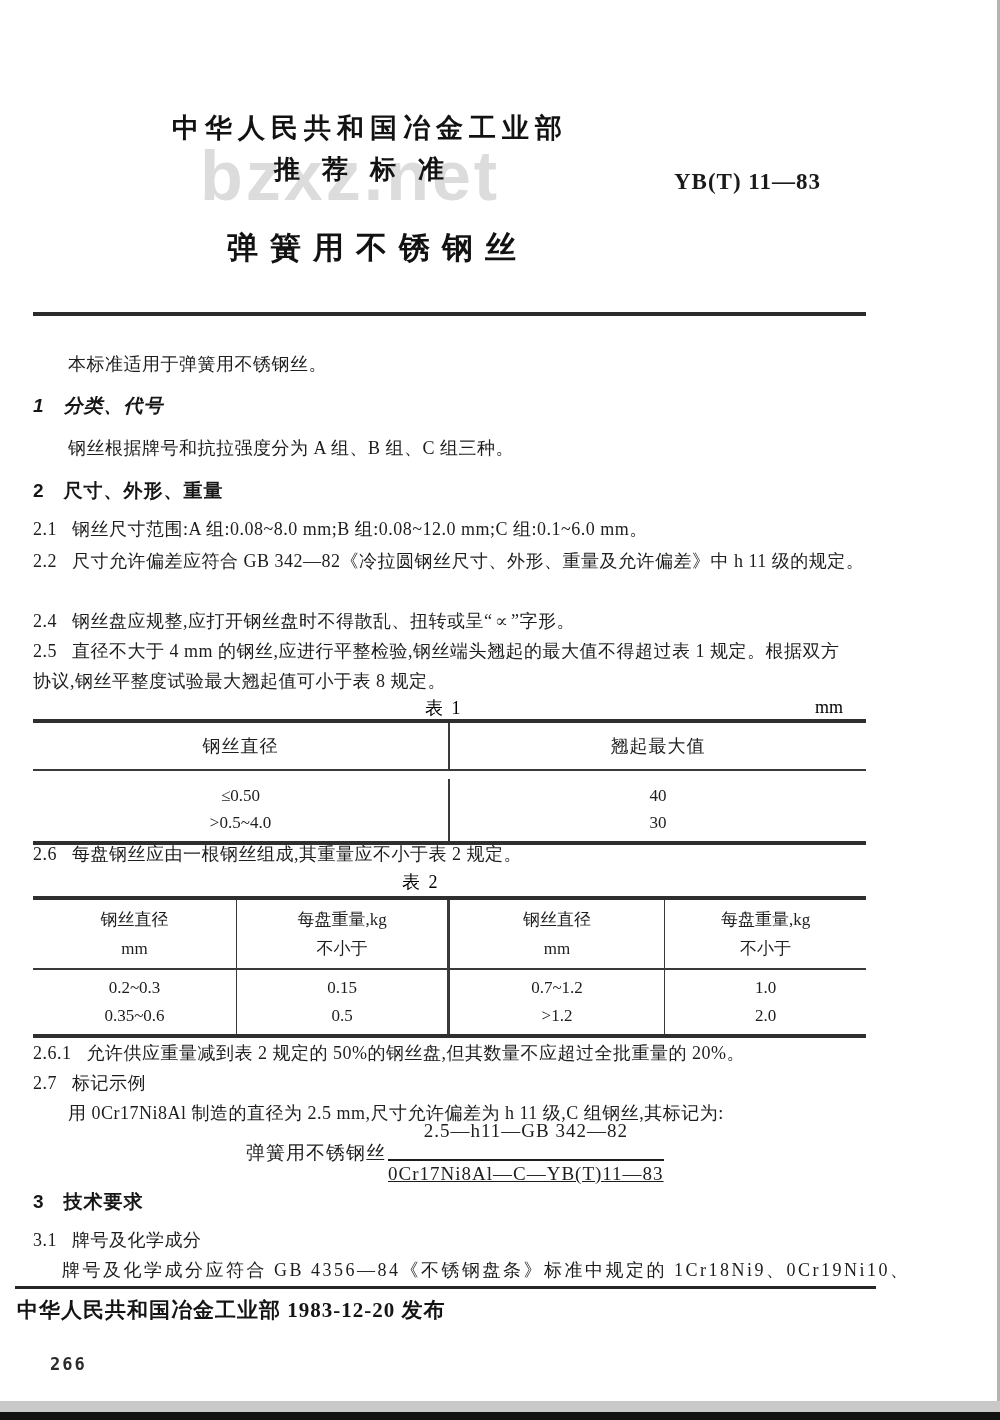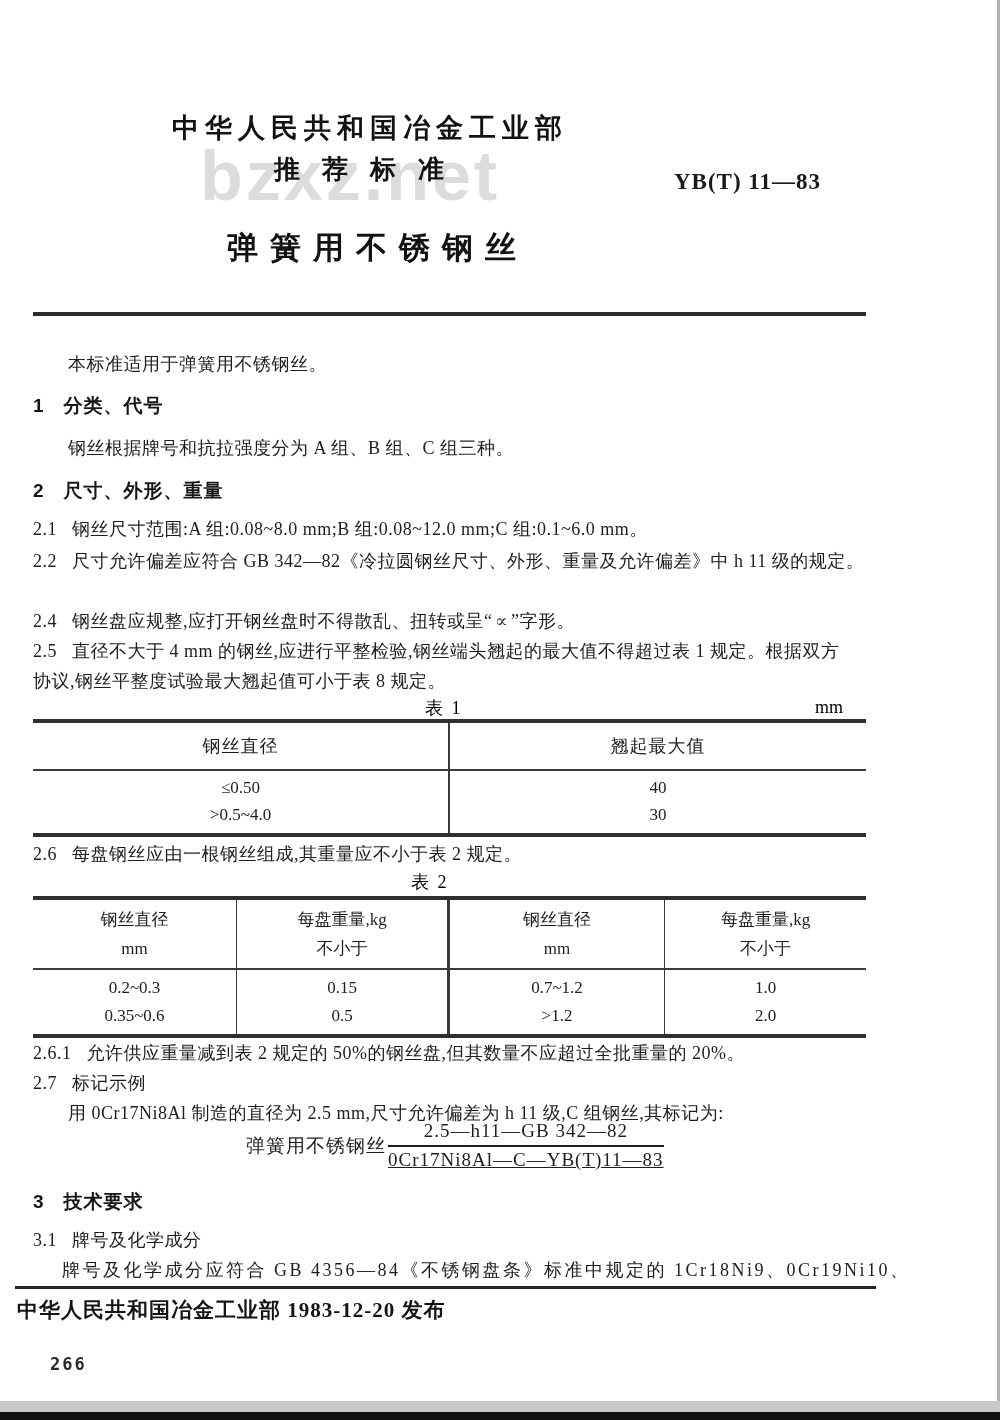--- a/index.html
+++ b/index.html
@@ -70,21 +70,21 @@
     font-size:18px;letter-spacing:2px;
     white-space:pre;color:#000000;
   }
   .table1{
     position:absolute;left:33px;top:719px;width:833px;
     border-top:4px solid #2f2f2f;border-bottom:4px solid #2f2f2f;
     box-sizing:border-box;
   }
   .t1-head{display:flex;height:46px;border-bottom:2px solid #3a3a3a;}
   .t1-head .cell{display:flex;align-items:center;justify-content:center;font-size:18px;letter-spacing:1px;}
-  .t1-body{display:flex;height:62px;}
+  .t1-body{display:flex;height:62px;margin-top:8px;}
   .t1-c1{width:417px;border-right:2px solid #3a3a3a;box-sizing:border-box;}
   .t1-c2{flex:1;}
   .t1-body .cell{display:flex;flex-direction:column;justify-content:space-evenly;text-align:center;font-size:17px;}
   .t1-body .cell div{line-height:1.1;}
   
   .table2{
     position:absolute;left:33px;top:896px;width:833px;
     border-top:4px solid #2f2f2f;border-bottom:4px solid #2f2f2f;
     box-sizing:border-box;
   }
@@ -101,21 +101,21 @@
   .t2-c4{flex:1;}
   
   .mark-block{
     position:absolute;left:246px;top:1120px;
     display:flex;align-items:center;
   }
   .mark-label{font-size:19px;letter-spacing:1px;white-space:pre;}
   .fraction{display:inline-flex;flex-direction:column;text-align:center;margin-left:2px;}
   .fraction .num{
     font-size:19px;letter-spacing:1px;white-space:pre;
-    border-bottom:2px solid #1d1d1d;padding:0 10px 3px 10px;
+    border-bottom:2px solid #1d1d1d;padding:0 10px 17px 10px;
   }
   .fraction .den{font-size:19px;letter-spacing:1px;white-space:pre;padding-top:2px;text-decoration:underline;}
   
   .rule-footer{position:absolute;left:15px;top:1286px;width:861px;height:3px;background:#262626;}
   .footer-publish{
     position:absolute;left:17px;top:1296px;
     font-family:Liberation Serif, serif;
     font-weight:bold;font-size:21px;letter-spacing:1px;
     color:#141414;white-space:pre;
   }
@@ -140,21 +140,21 @@
   <div class="watermark">bzxz.net</div>
 
   <div class="hdr-ministry">中华人民共和国冶金工业部</div>
   <div class="hdr-type">推荐标准</div>
   <div class="hdr-code">YB(T) 11—83</div>
   <div class="doc-title">弹簧用不锈钢丝</div>
   <div class="rule-header"></div>
 
   <div class="line" style="left:68px;top:352px;">本标准适用于弹簧用不锈钢丝。</div>
 
-  <div class="line heading" style="left:33px;top:393px;">1   分类、代号</div>
+  <div class="line heading" style="left:33px;top:393px;font-style:italic;">1   分类、代号</div>
   <div class="line" style="left:68px;top:436px;">钢丝根据牌号和抗拉强度分为 A 组、B 组、C 组三种。</div>
 
   <div class="line heading" style="left:33px;top:478px;">2   尺寸、外形、重量</div>
   <div class="line" style="left:33px;top:517px;">2.1   钢丝尺寸范围:A 组:0.08~8.0 mm;B 组:0.08~12.0 mm;C 组:0.1~6.0 mm。</div>
   <div class="line" style="left:33px;top:549px;">2.2   尺寸允许偏差应符合 GB 342—82《冷拉圆钢丝尺寸、外形、重量及允许偏差》中 h 11 级的规定。</div>
   <div class="line" style="left:33px;top:609px;">2.4   钢丝盘应规整,应打开钢丝盘时不得散乱、扭转或呈“∝”字形。</div>
   <div class="line" style="left:33px;top:639px;">2.5   直径不大于 4 mm 的钢丝,应进行平整检验,钢丝端头翘起的最大值不得超过表 1 规定。根据双方</div>
   <div class="line" style="left:33px;top:669px;">协议,钢丝平整度试验最大翘起值可小于表 8 规定。</div>
 
   <div class="t-caption" style="left:425px;top:696px;">表 1</div>
@@ -171,21 +171,21 @@
       </div>
       <div class="cell t1-c2">
         <div>40</div>
         <div>30</div>
       </div>
     </div>
   </div>
 
   <div class="line" style="left:33px;top:842px;">2.6   每盘钢丝应由一根钢丝组成,其重量应不小于表 2 规定。</div>
 
-  <div class="t-caption" style="left:411px;top:870px;">表 2</div>
+  <div class="t-caption" style="left:402px;top:870px;">表 2</div>
   <div class="table2">
     <div class="t2-head">
       <div class="t2-cell t2-c1">
         <div>钢丝直径</div>
         <div>mm</div>
       </div>
       <div class="t2-cell t2-c2">
         <div>每盘重量,kg</div>
         <div>不小于</div>
       </div>

